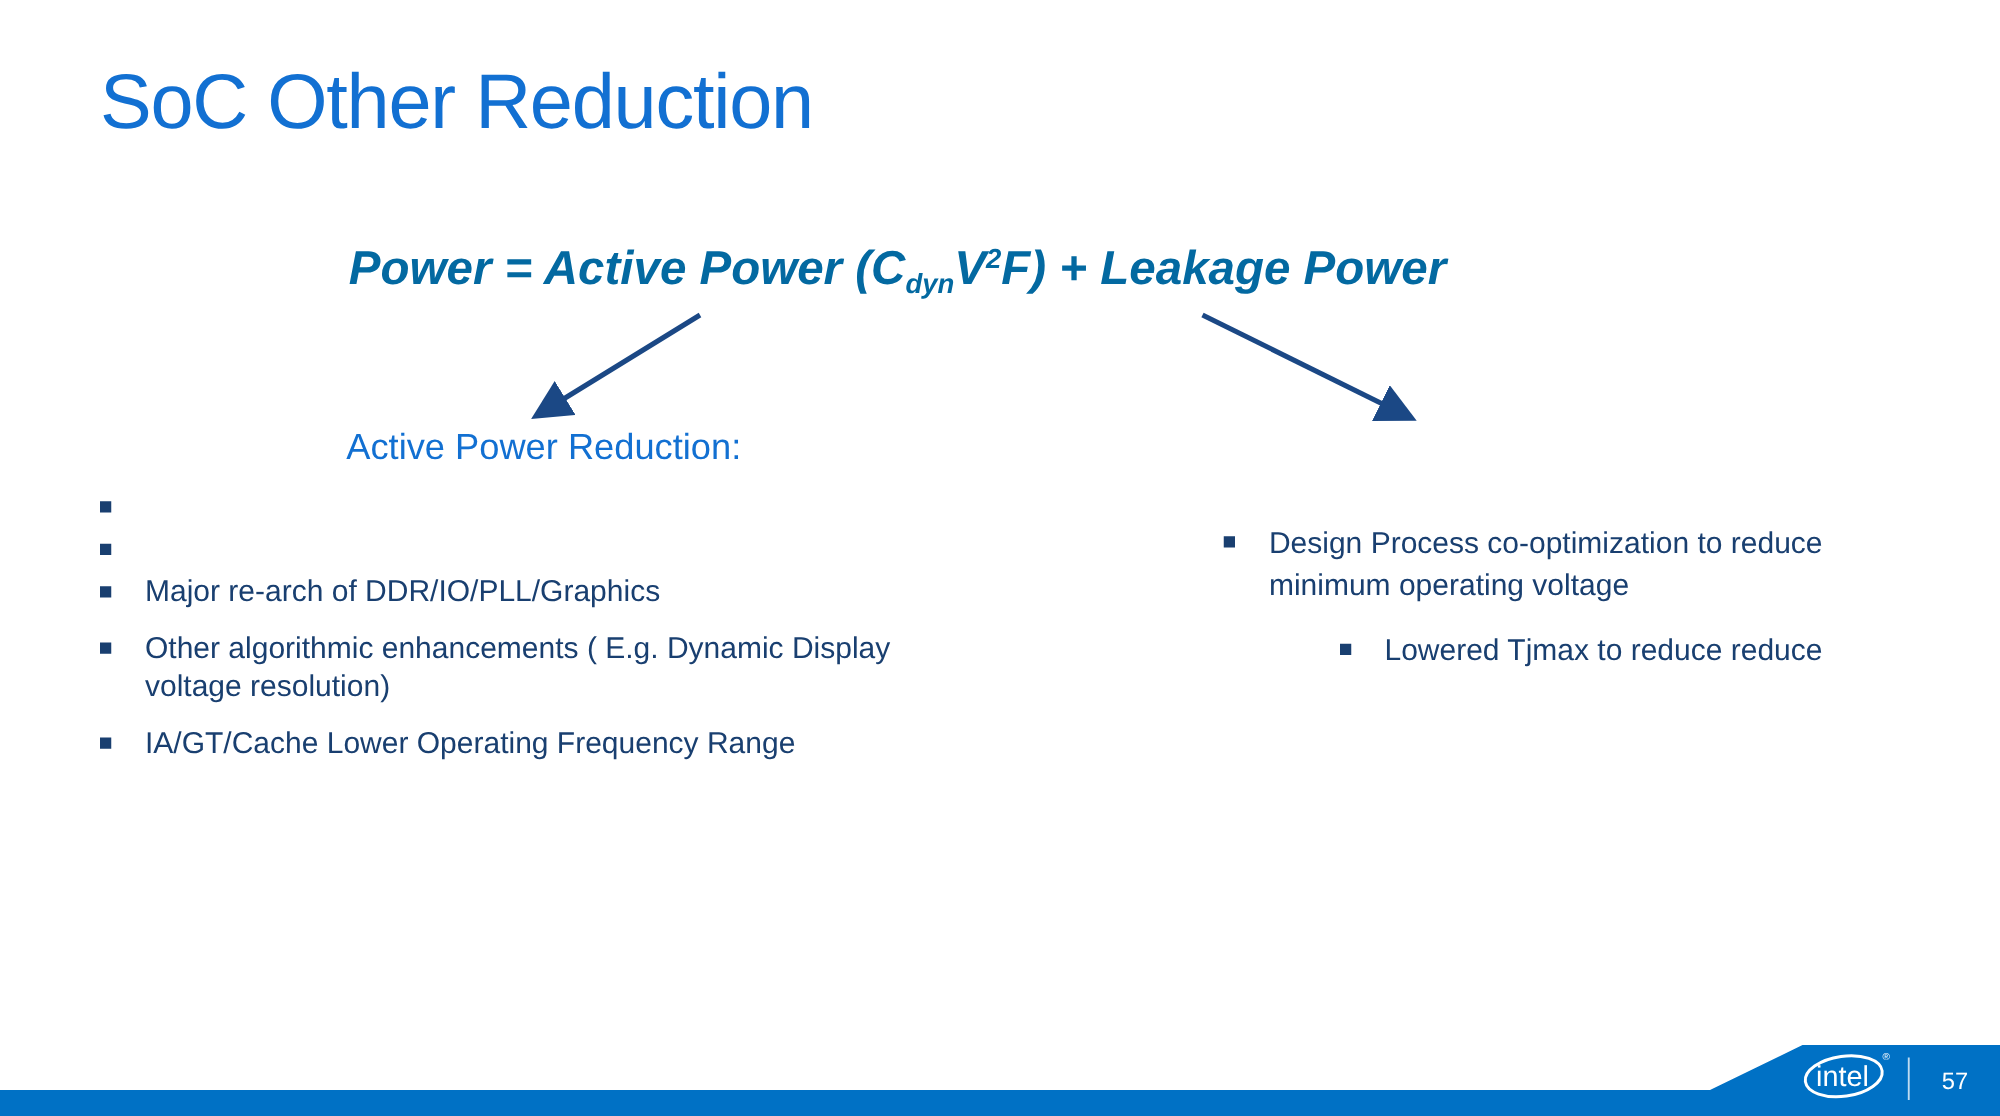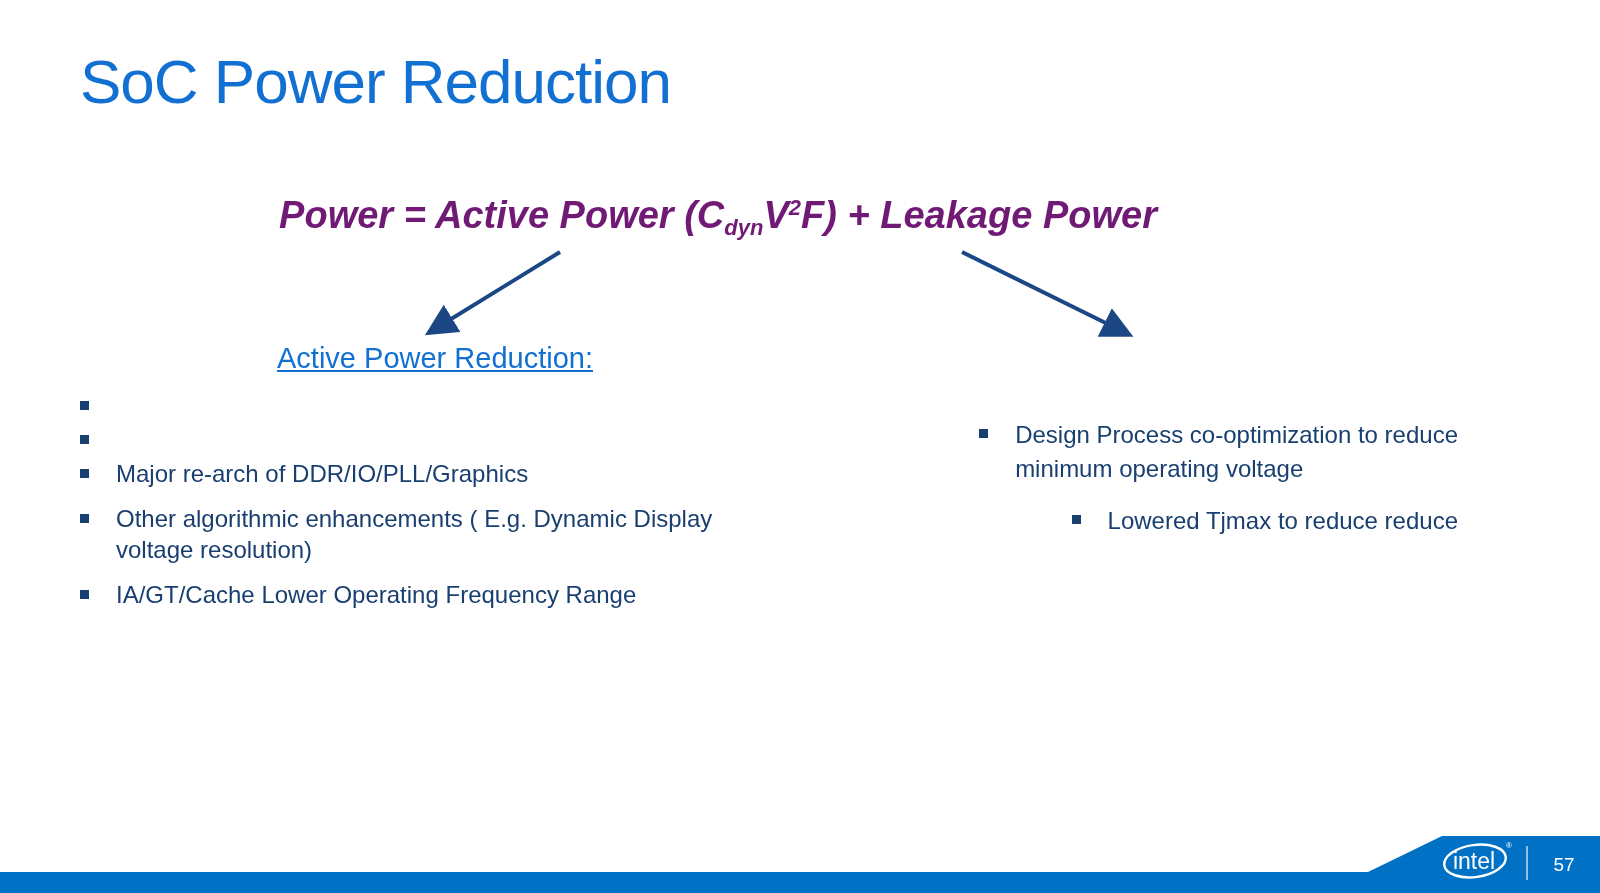--- a/index.html
+++ b/index.html
@@ -11,28 +11,28 @@
     font-family:"Liberation Sans", sans-serif;
   }
   .title{
     position:absolute;left:80px;top:46px;margin:0;
     font-size:62px;font-weight:300;letter-spacing:-1px;
     color:#1270d2;white-space:nowrap;
   }
   .formula{
     position:absolute;left:718px;top:194px;transform:translateX(-50%);
     font-size:38px;font-weight:bold;font-style:italic;
-    color:#701a75;white-space:nowrap;
+    color:#0369a1;white-space:nowrap;
   }
   .formula sub{font-size:22px;vertical-align:-7px;line-height:0;}
   .formula sup{font-size:22px;vertical-align:13px;line-height:0;}
   .arrows{position:absolute;left:0;top:0;pointer-events:none;}
   .col-heading{
     position:absolute;margin:0;text-align:center;
-    font-size:29px;font-weight:400;color:#1270d2;white-space:nowrap;text-decoration:underline;
+    font-size:29px;font-weight:400;color:#1270d2;white-space:nowrap;
   }
   .heading-left{left:80px;top:342px;width:710px;}
   .heading-right{left:950px;top:342px;width:497px;}
   .bullets{
     position:absolute;margin:0;padding:0;list-style:none;
     color:#193f70;font-size:24px;
   }
   .bullets-left{left:80px;top:390px;width:690px;}
   .bullets-left .bullet{line-height:31px;margin-bottom:14px;}
   .bullets-right{left:918px;top:418px;width:540px;}
@@ -44,21 +44,21 @@
   }
   .btext{white-space:pre-line;}
   .footer-svg{position:absolute;left:0;top:831px;}
   .footer-text{font-family:"Liberation Sans", sans-serif;}
 </style>
 </head>
 <body>
 
 <div class="slide">
 
-  <h1 class="title">SoC Power Reduction</h1>
+  <h1 class="title">SoC Other Reduction</h1>
 
   <div class="formula"><span>Power = Active Power (C</span><sub>dyn</sub><span>V</span><sup>2</sup><span>F) + Leakage Power</span></div>
 
   <svg class="arrows" width="1600" height="893" viewBox="0 0 1600 893">
     <defs>
       <marker id="ah" markerWidth="9" markerHeight="9" refX="6.5" refY="4" orient="auto">
         <path d="M0,0 L8,4 L0,8 z" fill="#1b4885"></path>
       </marker>
     </defs>
     <line x1="560" y1="252" x2="430" y2="332" stroke="#1b4885" stroke-width="4" marker-end="url(#ah)"></line>

